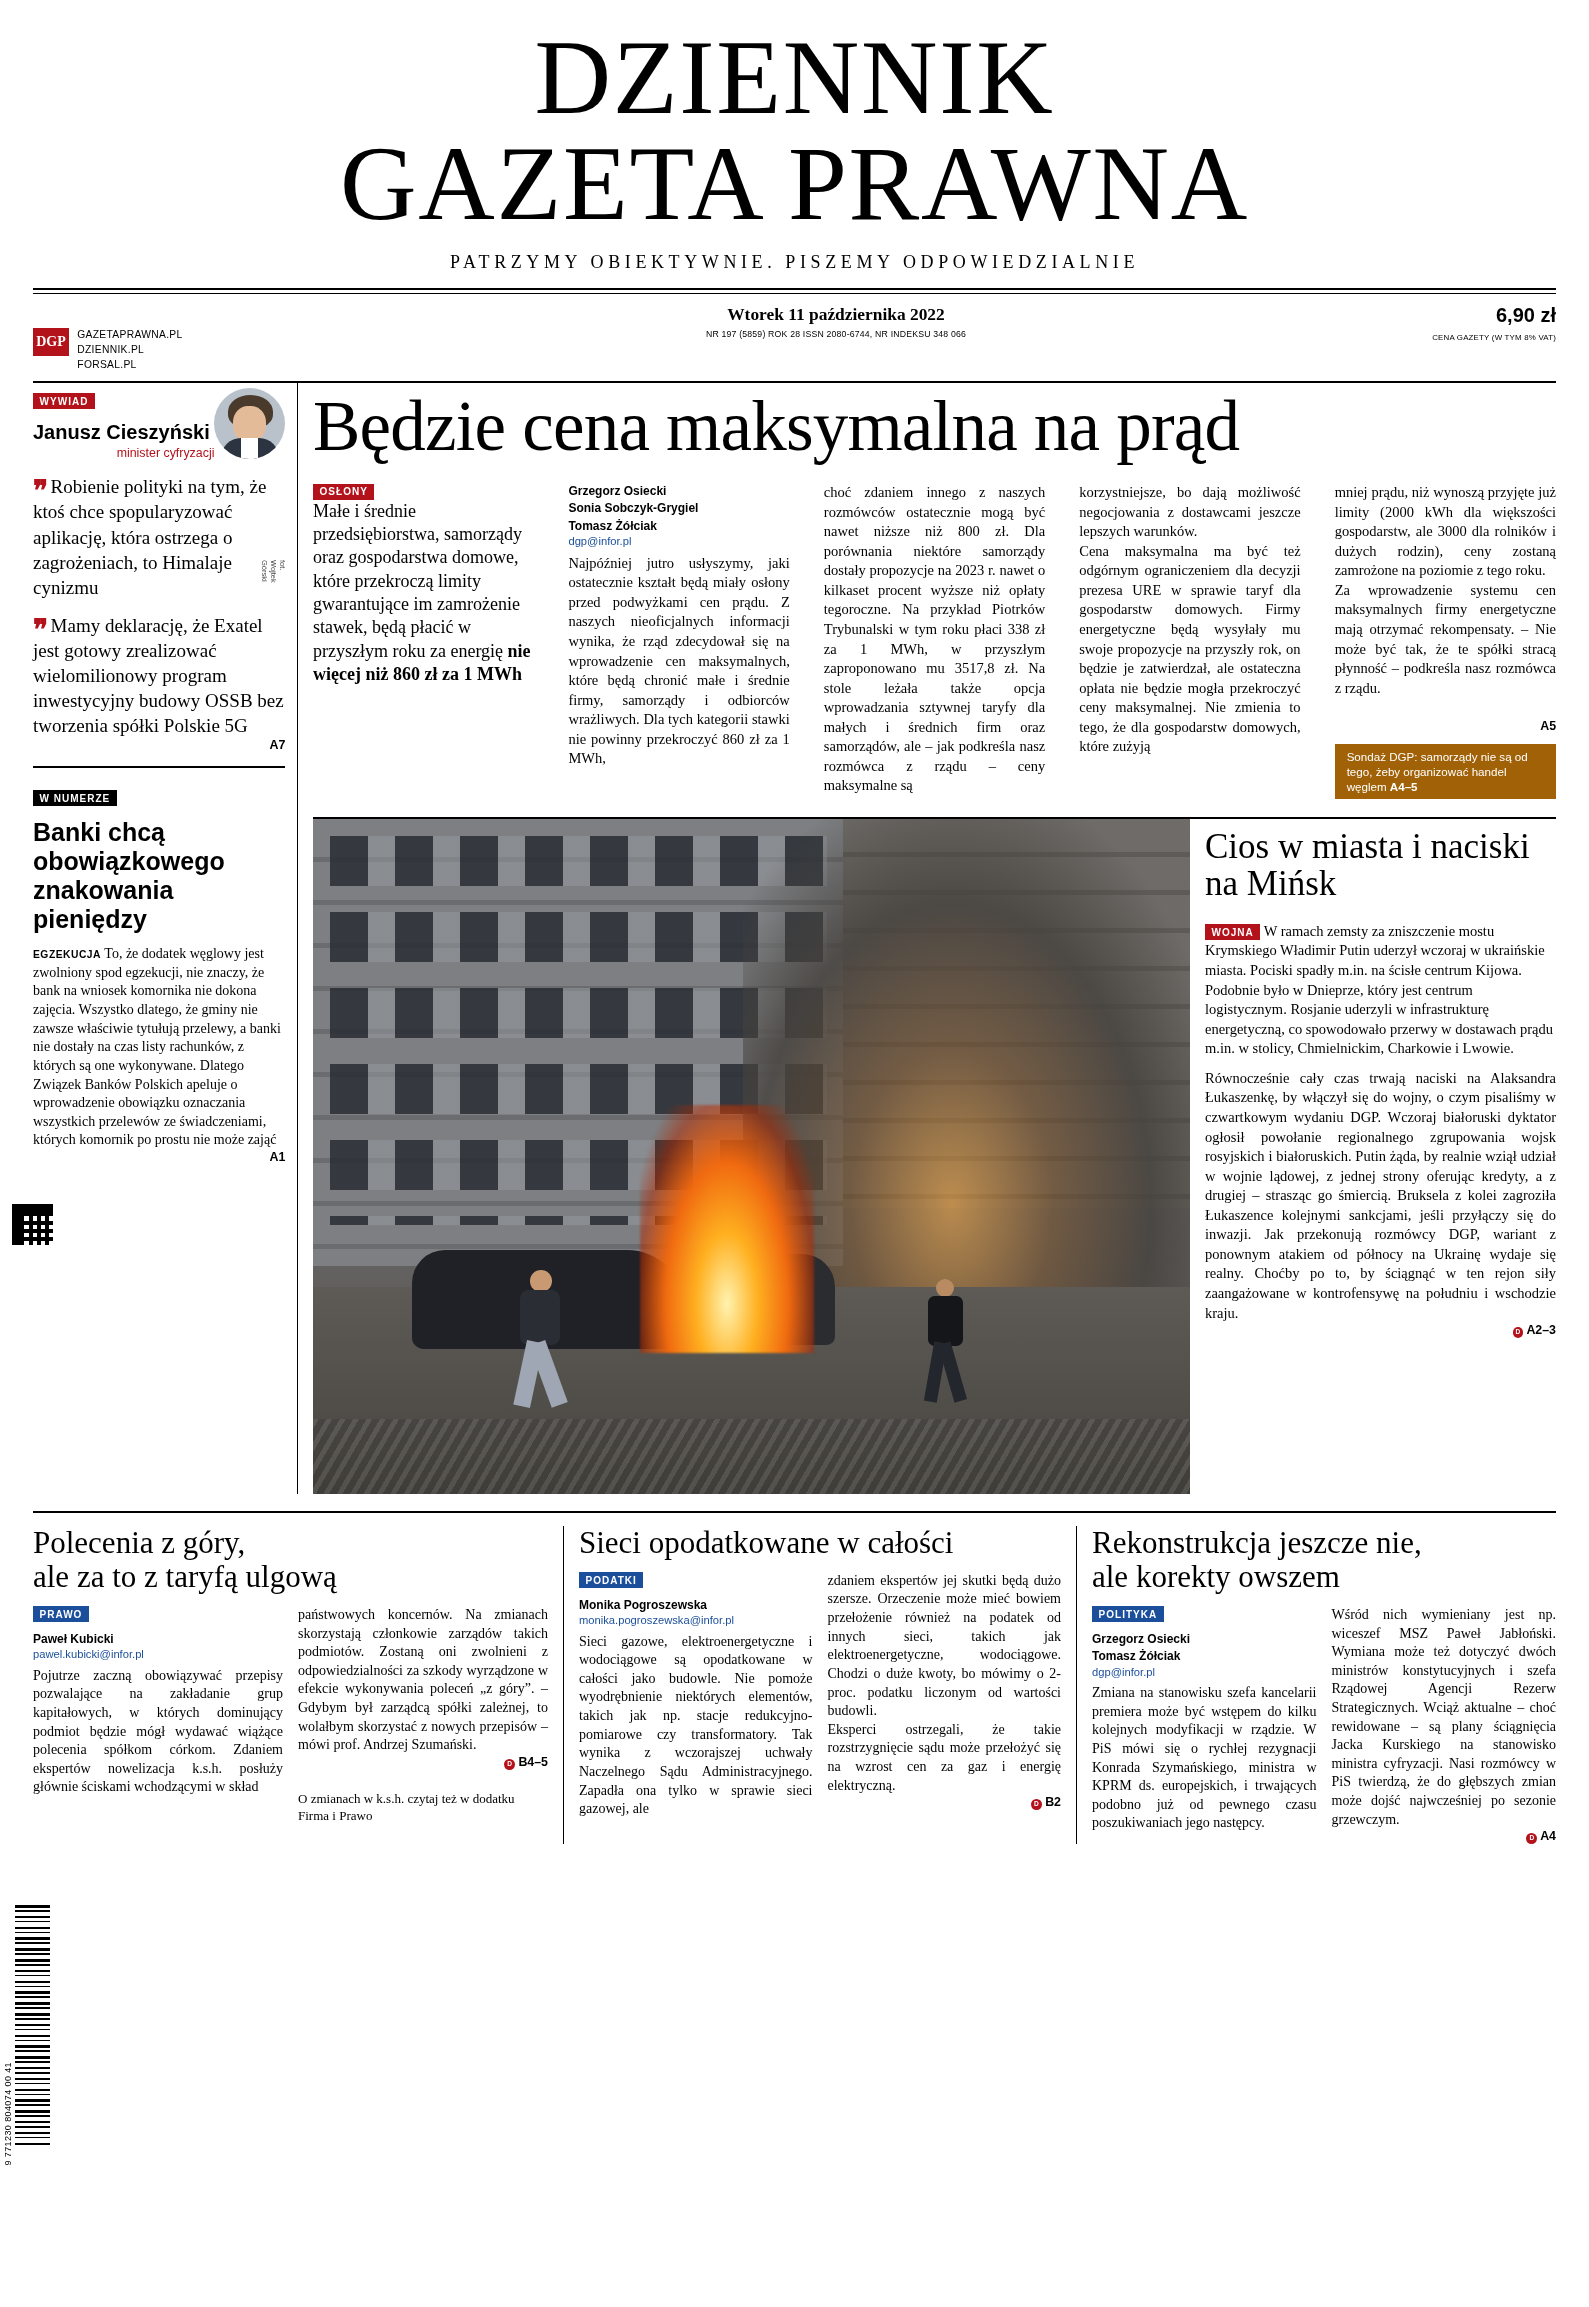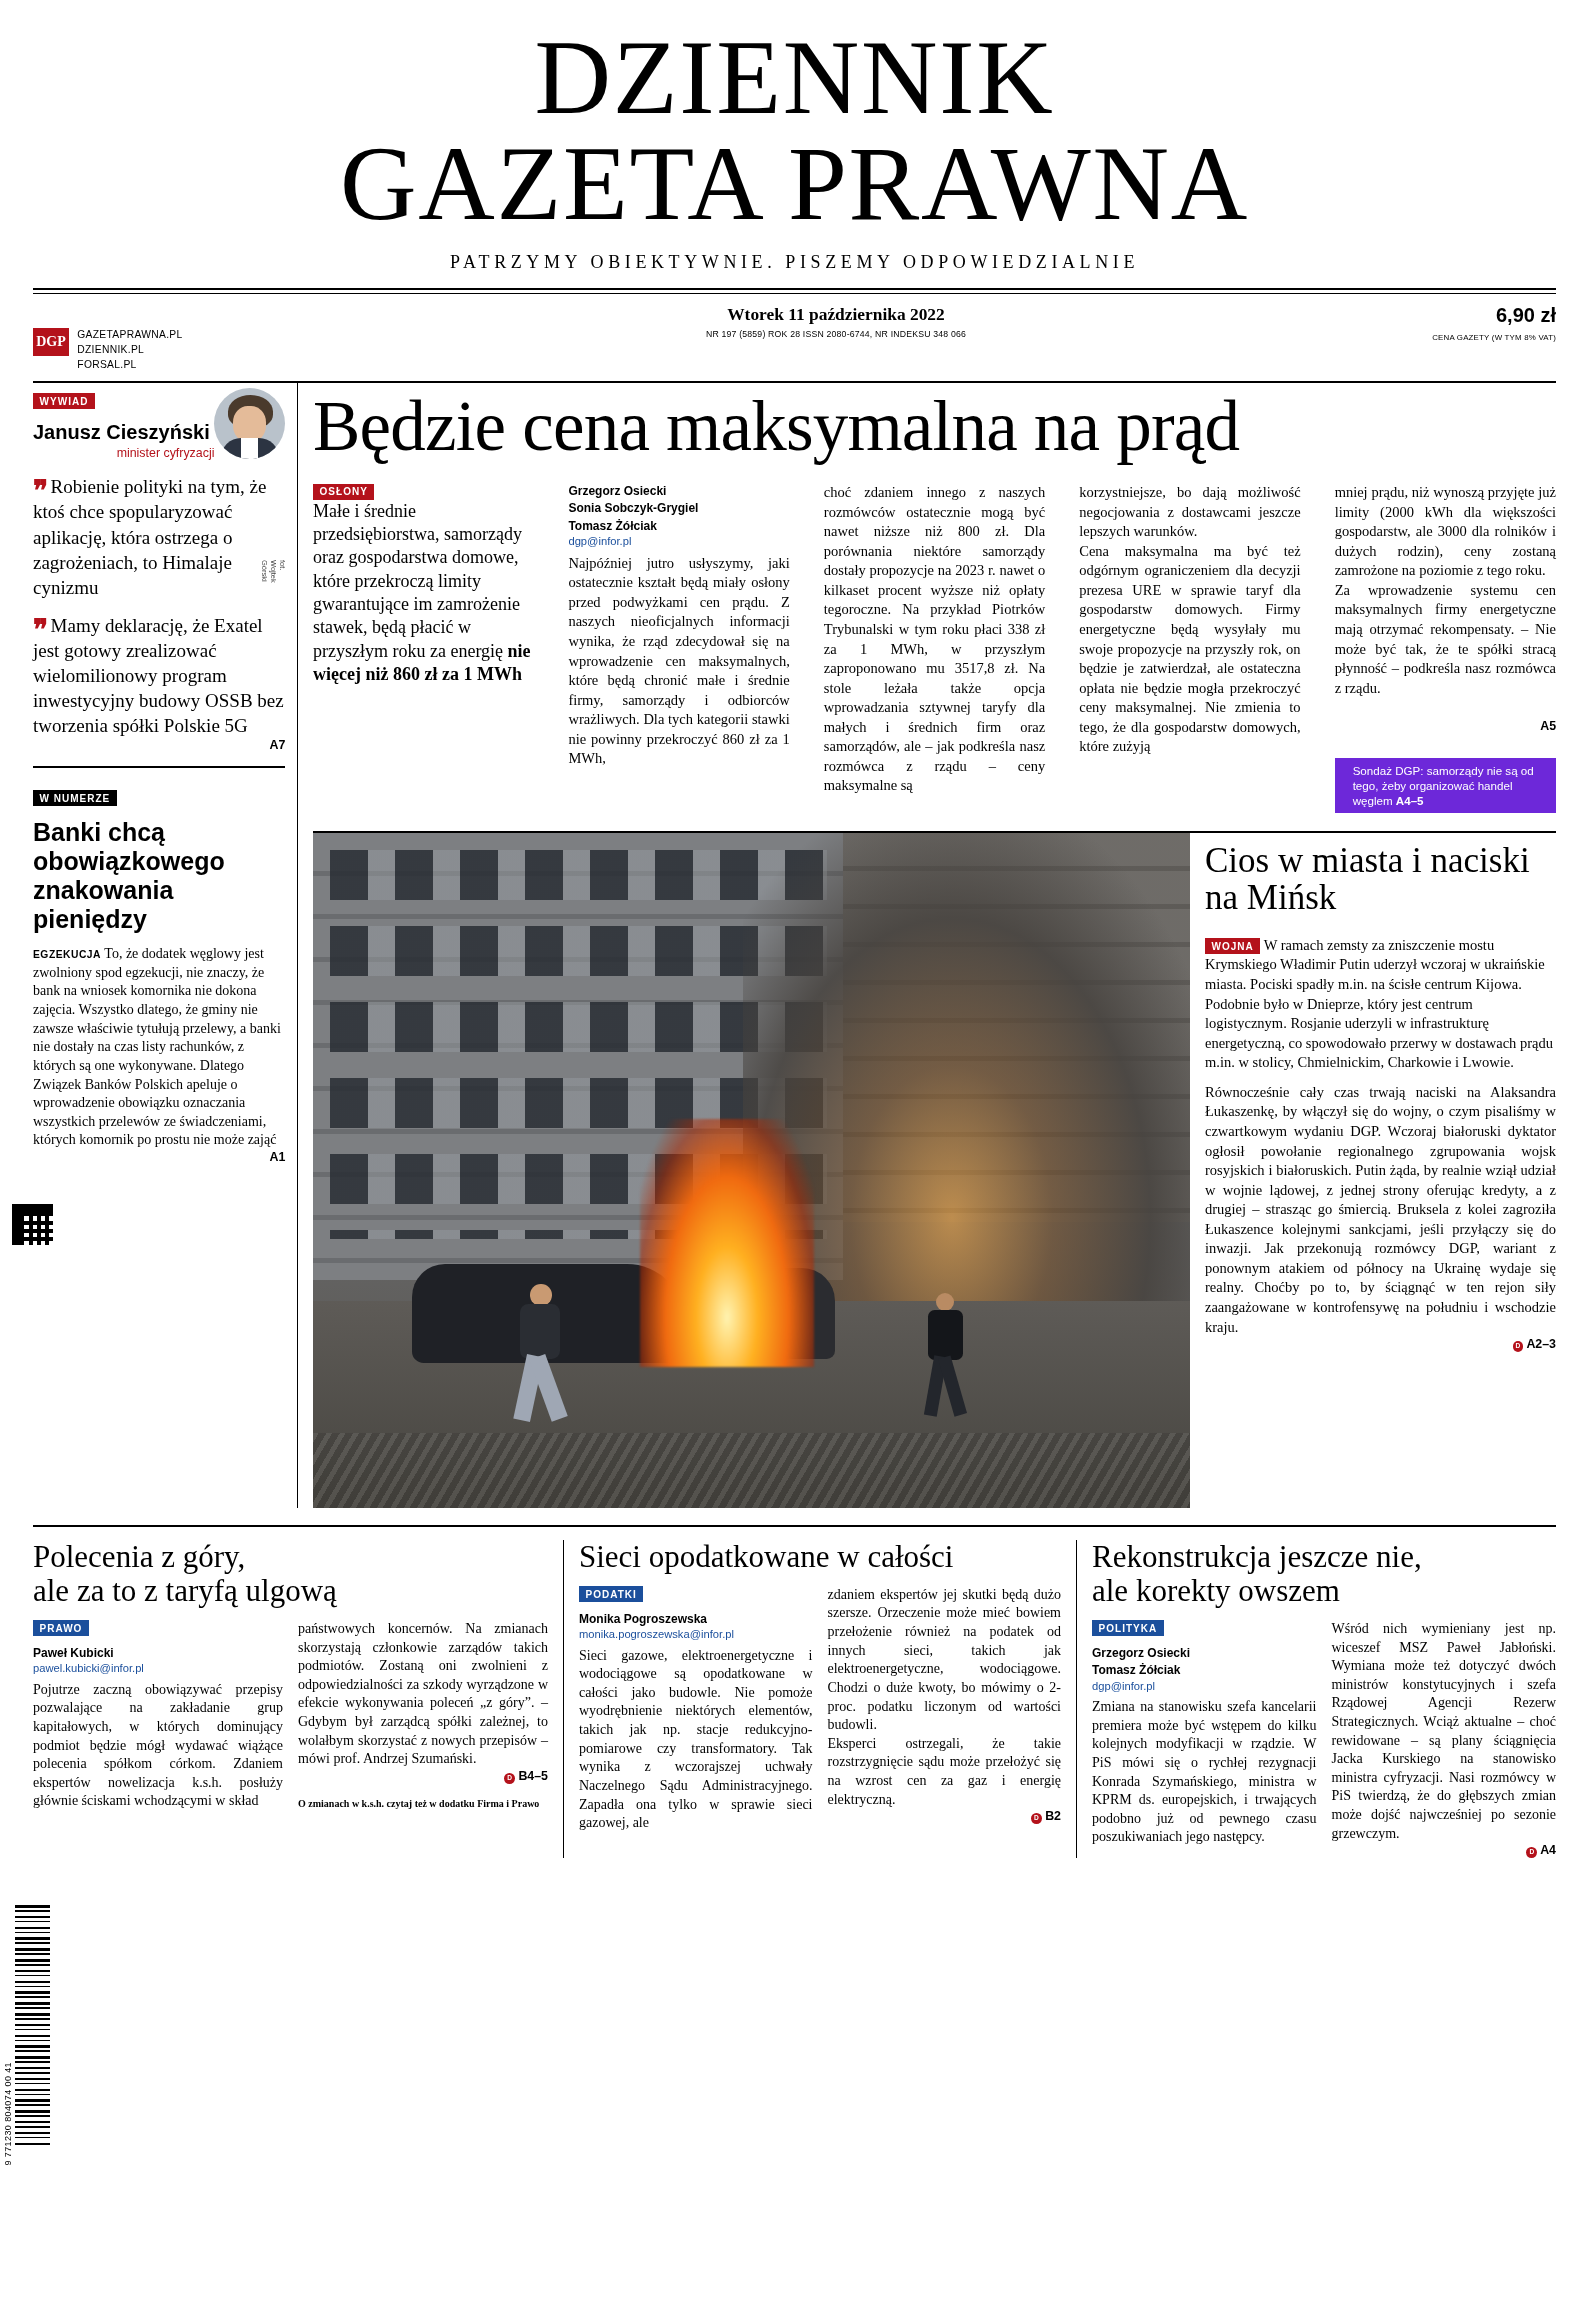--- a/index.html
+++ b/index.html
@@ -72,22 +72,22 @@
   .body-text{font-family:"Liberation Serif",serif;font-size:14.5px;line-height:1.35;text-align:justify;}
   .body-text.narrow{font-size:14px;line-height:1.33;}
 
   
   .lead-title{font-family:"Liberation Serif",serif;font-size:71px;line-height:0.99;letter-spacing:-0.8px;margin:8.3px 0 0 0;font-weight:400;}
   .lead-cols{display:flex;gap:34px;margin-top:21.5px;}
   .lead-cols .c{flex:1;}
   .lede{font-family:"Liberation Serif",serif;font-size:18px;line-height:1.3;}
   .byline{font-family:"Liberation Sans",sans-serif;font-size:12px;font-weight:700;line-height:1.45;}
   .mail{font-family:"Liberation Sans",sans-serif;font-size:11.2px;color:#1b4f9c;font-weight:400;margin-bottom:6.6px;}
-  .redbox{background:#6d28d9;color:#fff;font-family:"Liberation Sans",sans-serif;font-size:11.6px;
-    line-height:1.3;padding:5px 18px;margin-top:25px;}
+  .redbox{background:#a16207;color:#fff;font-family:"Liberation Sans",sans-serif;font-size:11.6px;
+    line-height:1.3;padding:5px 12px;margin-top:11px;}
   .redbox b{font-weight:700;}
 
   
   .photo-row{display:flex;margin-top:18px;border-top:2.5px solid #000;padding-top:0;}
   .photo{width:877px;height:675px;position:relative;overflow:hidden;background:#4b4b4b;}
   .ph-sky{position:absolute;inset:0;background:linear-gradient(180deg,#8a8d90 0%,#6e6f70 40%,#53504c 100%);}
   .ph-building{position:absolute;left:0;top:0;width:530px;height:447px;
     background:repeating-linear-gradient(180deg,#7d7f82 0 38px,#6a6c6f 38px 43px);}
   .ph-windows{position:absolute;left:16.6px;top:16.6px;width:497px;height:389px;
     background:repeating-linear-gradient(90deg, rgba(40,45,52,.85) 0 38px, rgba(150,155,160,.5) 38px 65px);
@@ -123,21 +123,21 @@
   
   .bottom{display:flex;margin-top:16.6px;border-top:2.5px solid #000;padding-top:13.2px;gap:0;}
   .bstory{padding:0 15px;box-sizing:border-box;}
   .bstory + .bstory{border-left:0.8px solid #000;}
   .b1{width:530px;padding-left:0;}
   .b2{width:513px;}
   .b3{flex:1;padding-right:0;}
   .bt{font-family:"Liberation Serif",serif;font-size:31px;line-height:1.1;}
   .bcols{display:flex;gap:15px;margin-top:11.6px;}
   .bcols .c{flex:1;}
-  .small-note{font-family:"Liberation Serif",serif;font-size:10px;line-height:1.3;margin-top:13px;font-weight:bold;}
+  .small-note{font-family:"Liberation Serif",serif;font-size:13px;line-height:1.3;margin-top:21px;}
 
   
   .barcode{position:absolute;left:15px;bottom:20px;width:35px;height:240px;
     background:repeating-linear-gradient(180deg,#000 0 2.5px,#fff 2.5px 5px,#000 5px 6.6px,#fff 6.6px 10.8px);}
   .barcode-num{position:absolute;left:3.3px;bottom:0;writing-mode:vertical-rl;transform:rotate(180deg);
     font-size:9px;font-family:"Liberation Sans",sans-serif;letter-spacing:0.4px;}
   .qr{position:absolute;left:11.6px;top:1204px;width:41px;height:41px;
     background:
       linear-gradient(90deg,#000 0 8.3px,transparent 8.3px 100%),
       linear-gradient(180deg,#000 0 8.3px,transparent 8.3px 100%),

